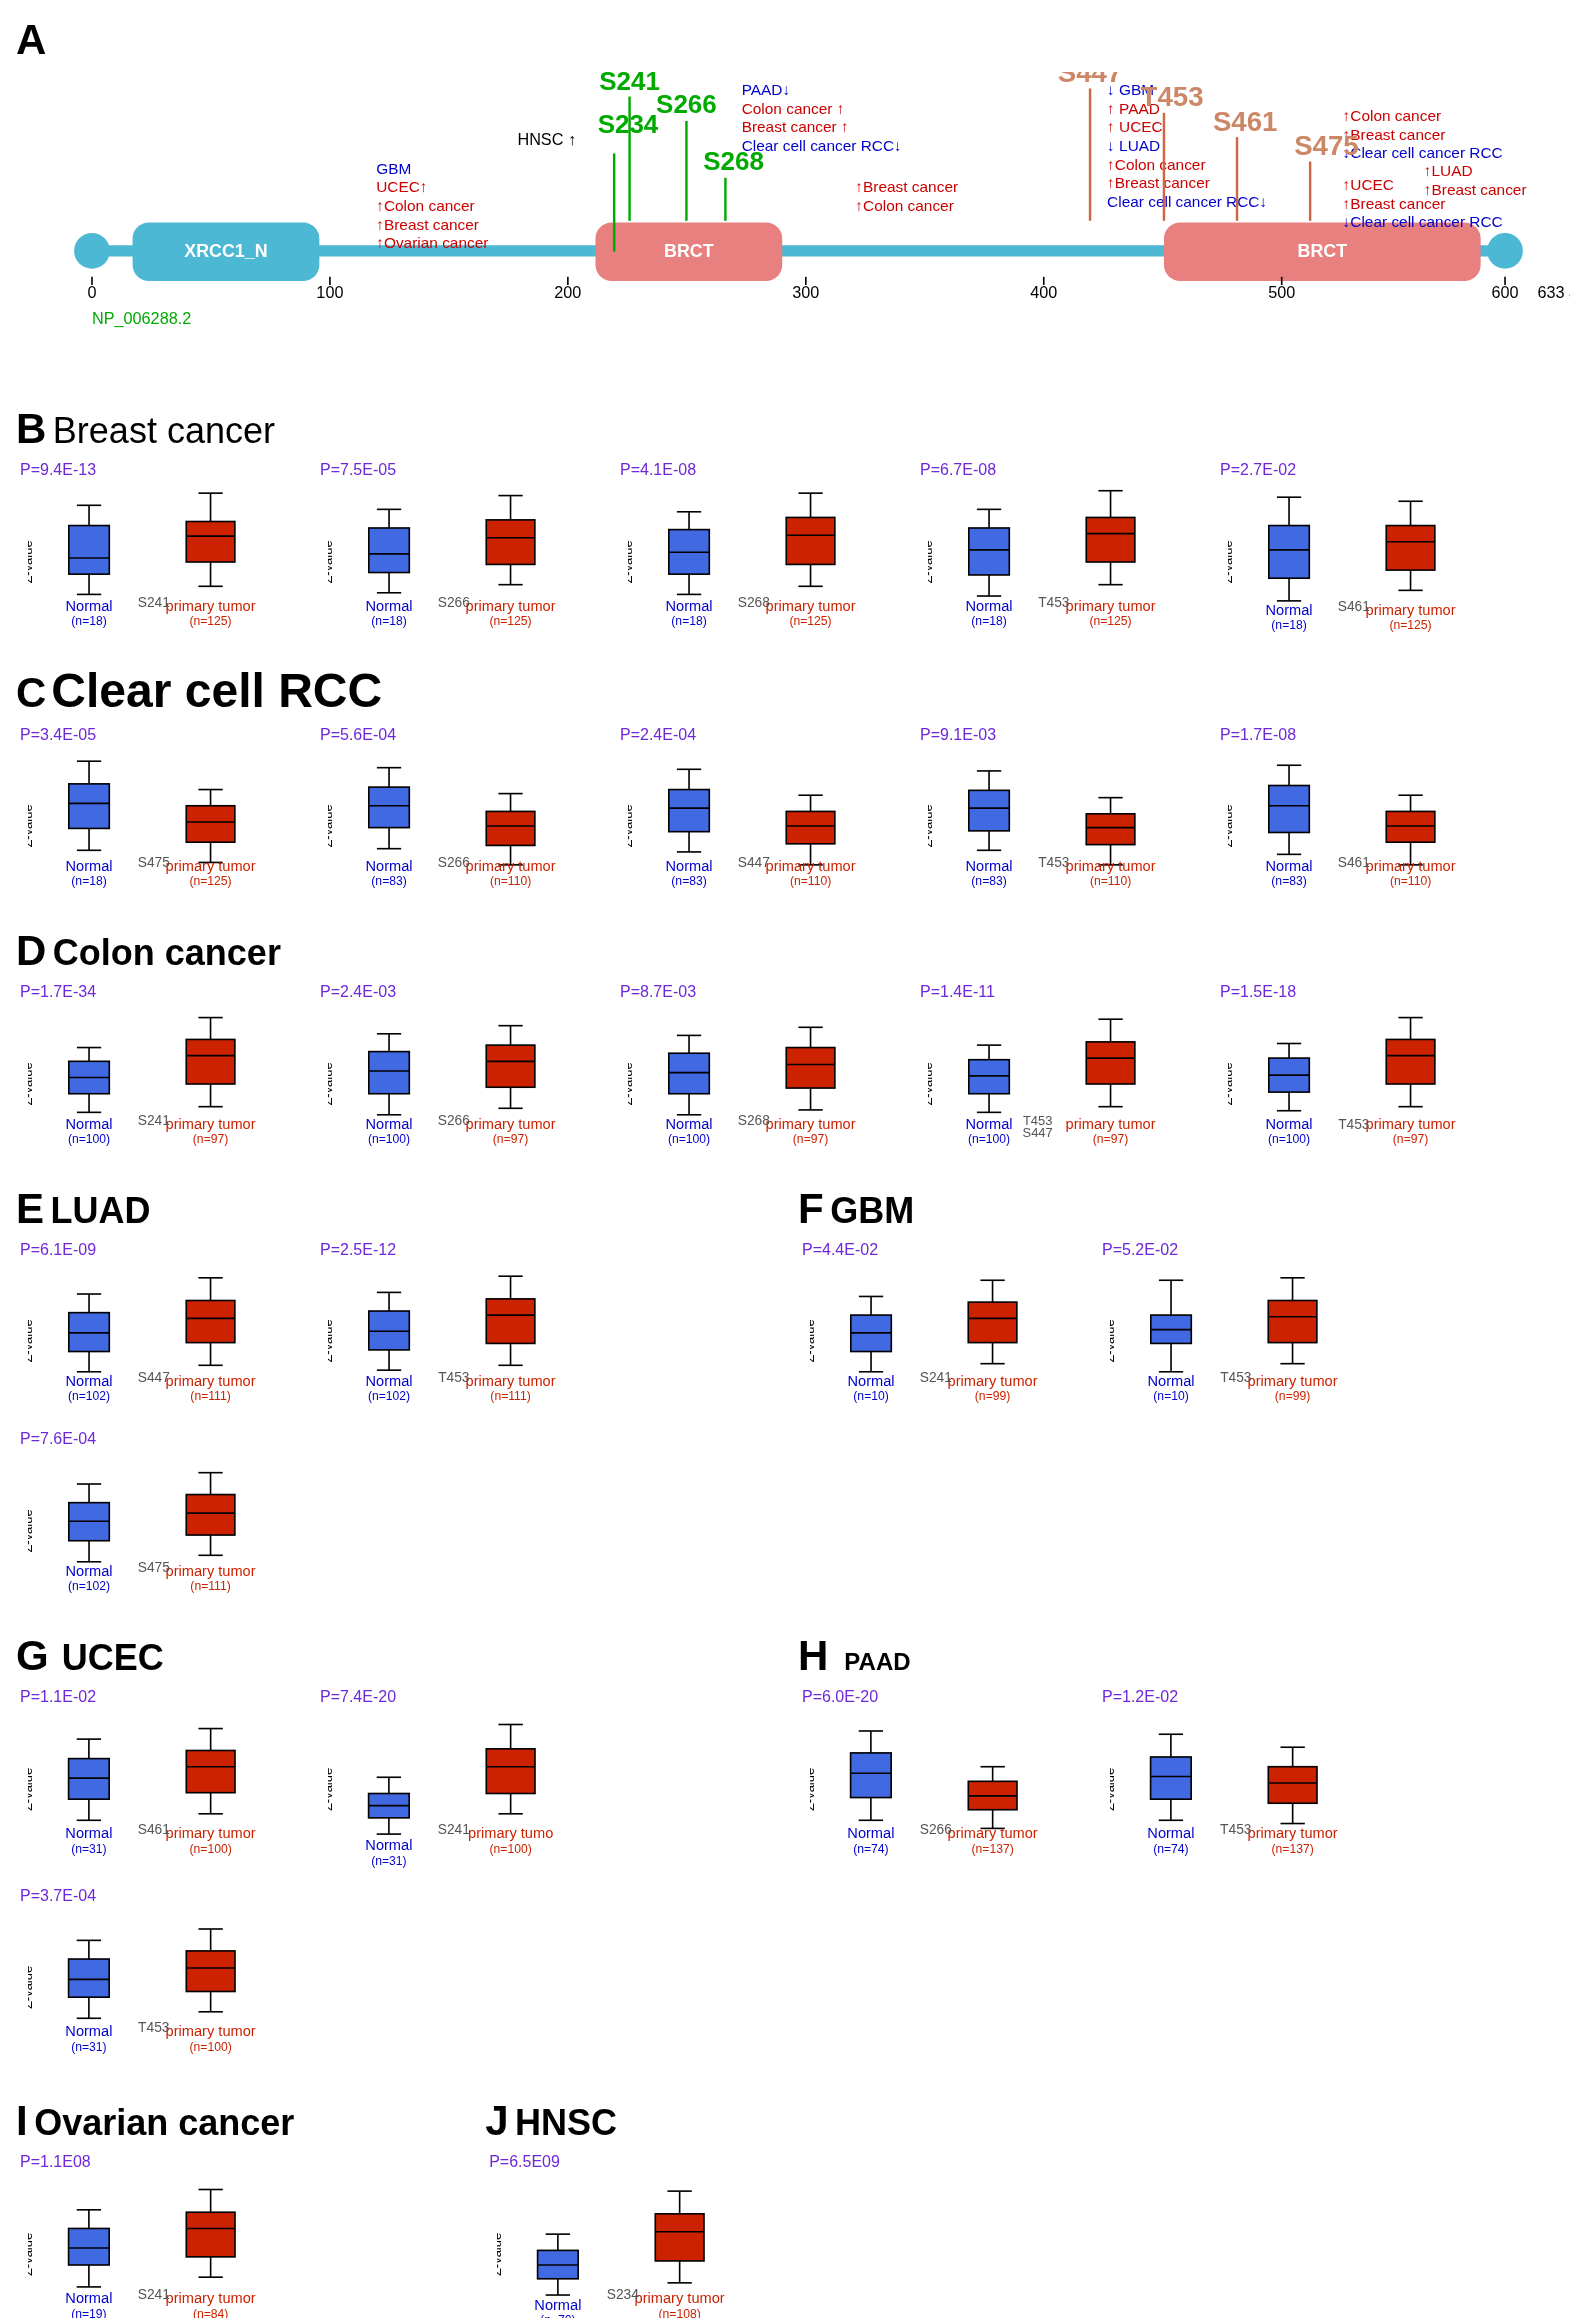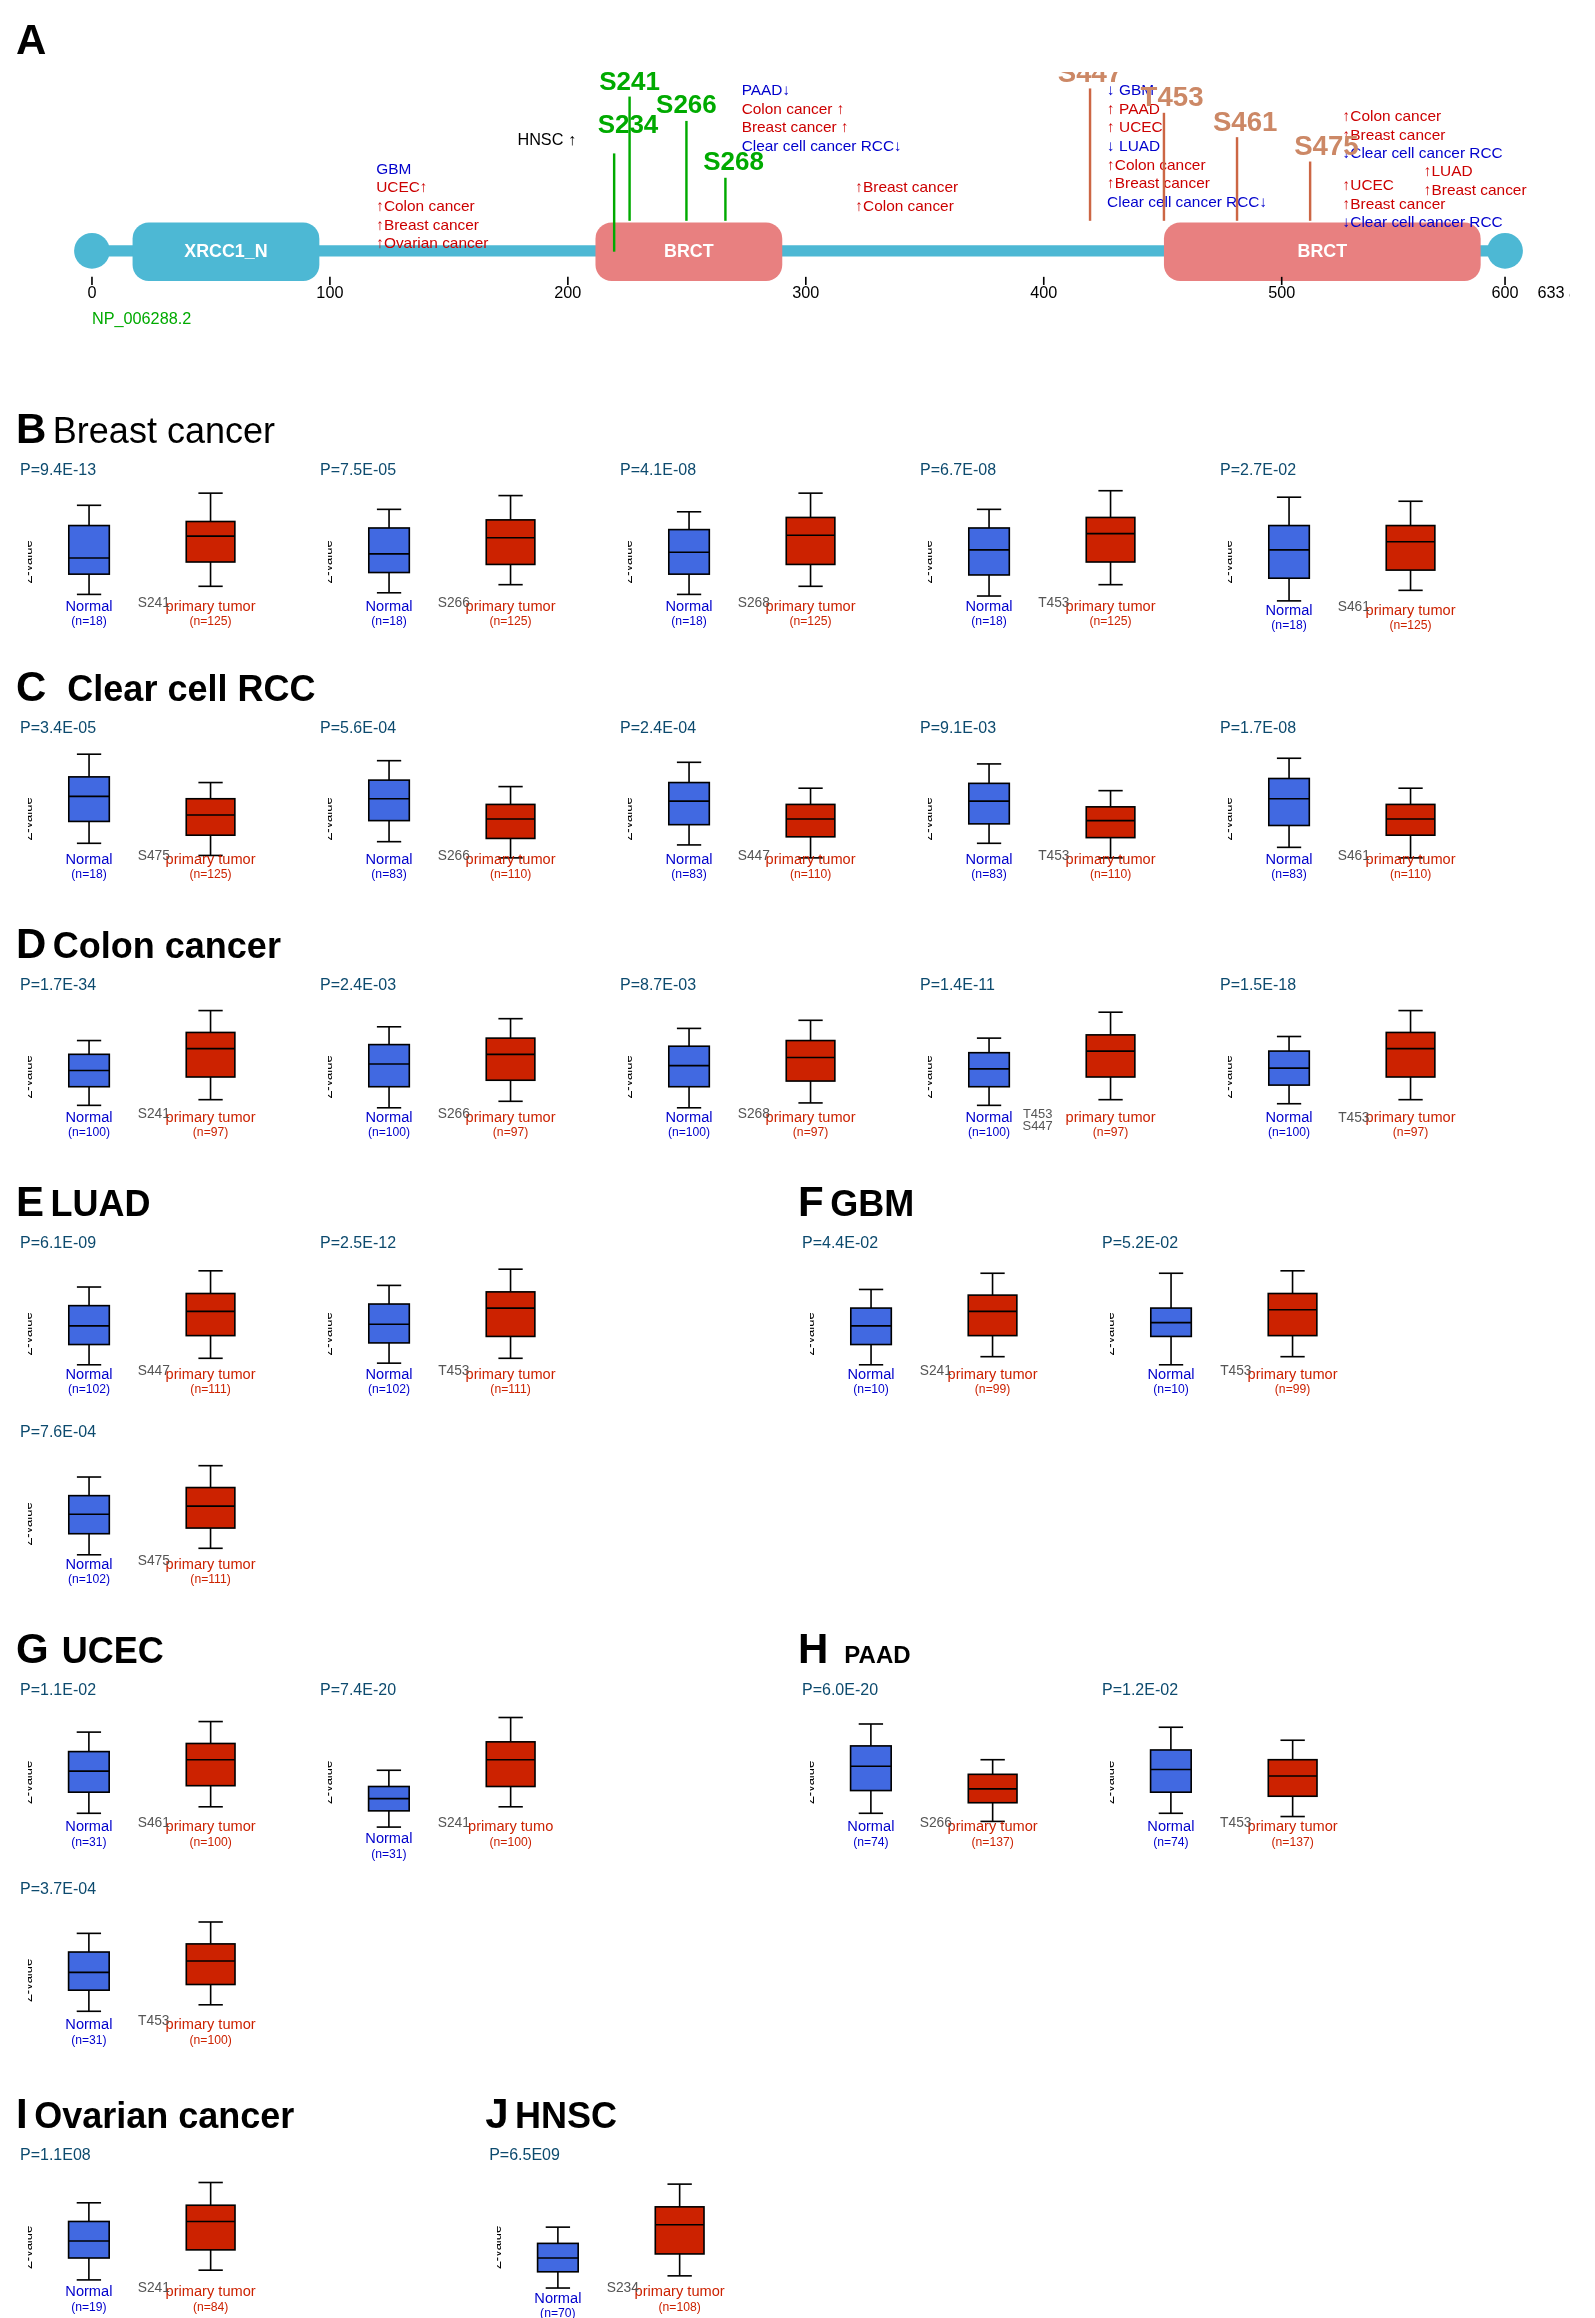--- a/index.html
+++ b/index.html
@@ -8,21 +8,21 @@
     .figure-container { width: 1596px; padding: 16px; }
     
     
     .section-a { width: 100%; margin-bottom: 24px; position: relative; }
     .section-label { font-size: 42px; font-weight: bold; color: black; }
     .xrcc1-title { font-size: 65px; font-weight: bold; color: #1a9fd4; display: inline-block; margin-left: 16px; }
     .section-letter { font-size: 42px; font-weight: bold; }
     .boxplot-grid { display: flex; flex-wrap: wrap; gap: 0px; }
     
     .boxplot-container { width: 300px; padding: 4px; position: relative; }
-    .p-value { font-size: 16px; color: #0c4a6e; margin-bottom: 1.6px; }
+    .p-value { font-size: 16px; color: #6d28d9; margin-bottom: 1.6px; }
     
     
     .two-col { display: flex; width: 100%; }
     .col-half { width: 50%; }
     
     
     .bp-svg { display: block; margin: 0 auto; }
   </style>
 </head>
 <body>
@@ -262,21 +262,21 @@
           <text x="225" y="183" text-anchor="middle" font-size="15" fill="#cc2200">(n=125)</text>
           <text x="155" y="160" text-anchor="middle" font-size="17" fill="#555">S461</text>
         </svg>
       </div>
     </div>
   </div>
 
   <div style="margin-bottom: 16px;">
     <div style="display:flex; align-items:baseline; margin-bottom:4px;">
       <span class="section-letter">C</span>
-      <span style="font-size:36px; font-weight:bold; margin-left:21px;">Clear cell RCC</span>
+      <span style="font-size:48px; font-weight:bold; margin-left:5px;">Clear cell RCC</span>
     </div>
     <div class="boxplot-grid">
 
       <div class="boxplot-container">
         <div class="p-value">P=3.4E-05</div>
         <svg class="bp-svg" width="276" height="162" viewBox="0 0 340 200">
           <text x="5" y="100" transform="rotate(-90,5,100)" text-anchor="middle" font-size="16">Z-value</text>
 
           <line x1="75" y1="20" x2="75" y2="48" stroke="black" stroke-width="2"></line>
           <line x1="60" y1="20" x2="90" y2="20" stroke="black" stroke-width="2"></line>

